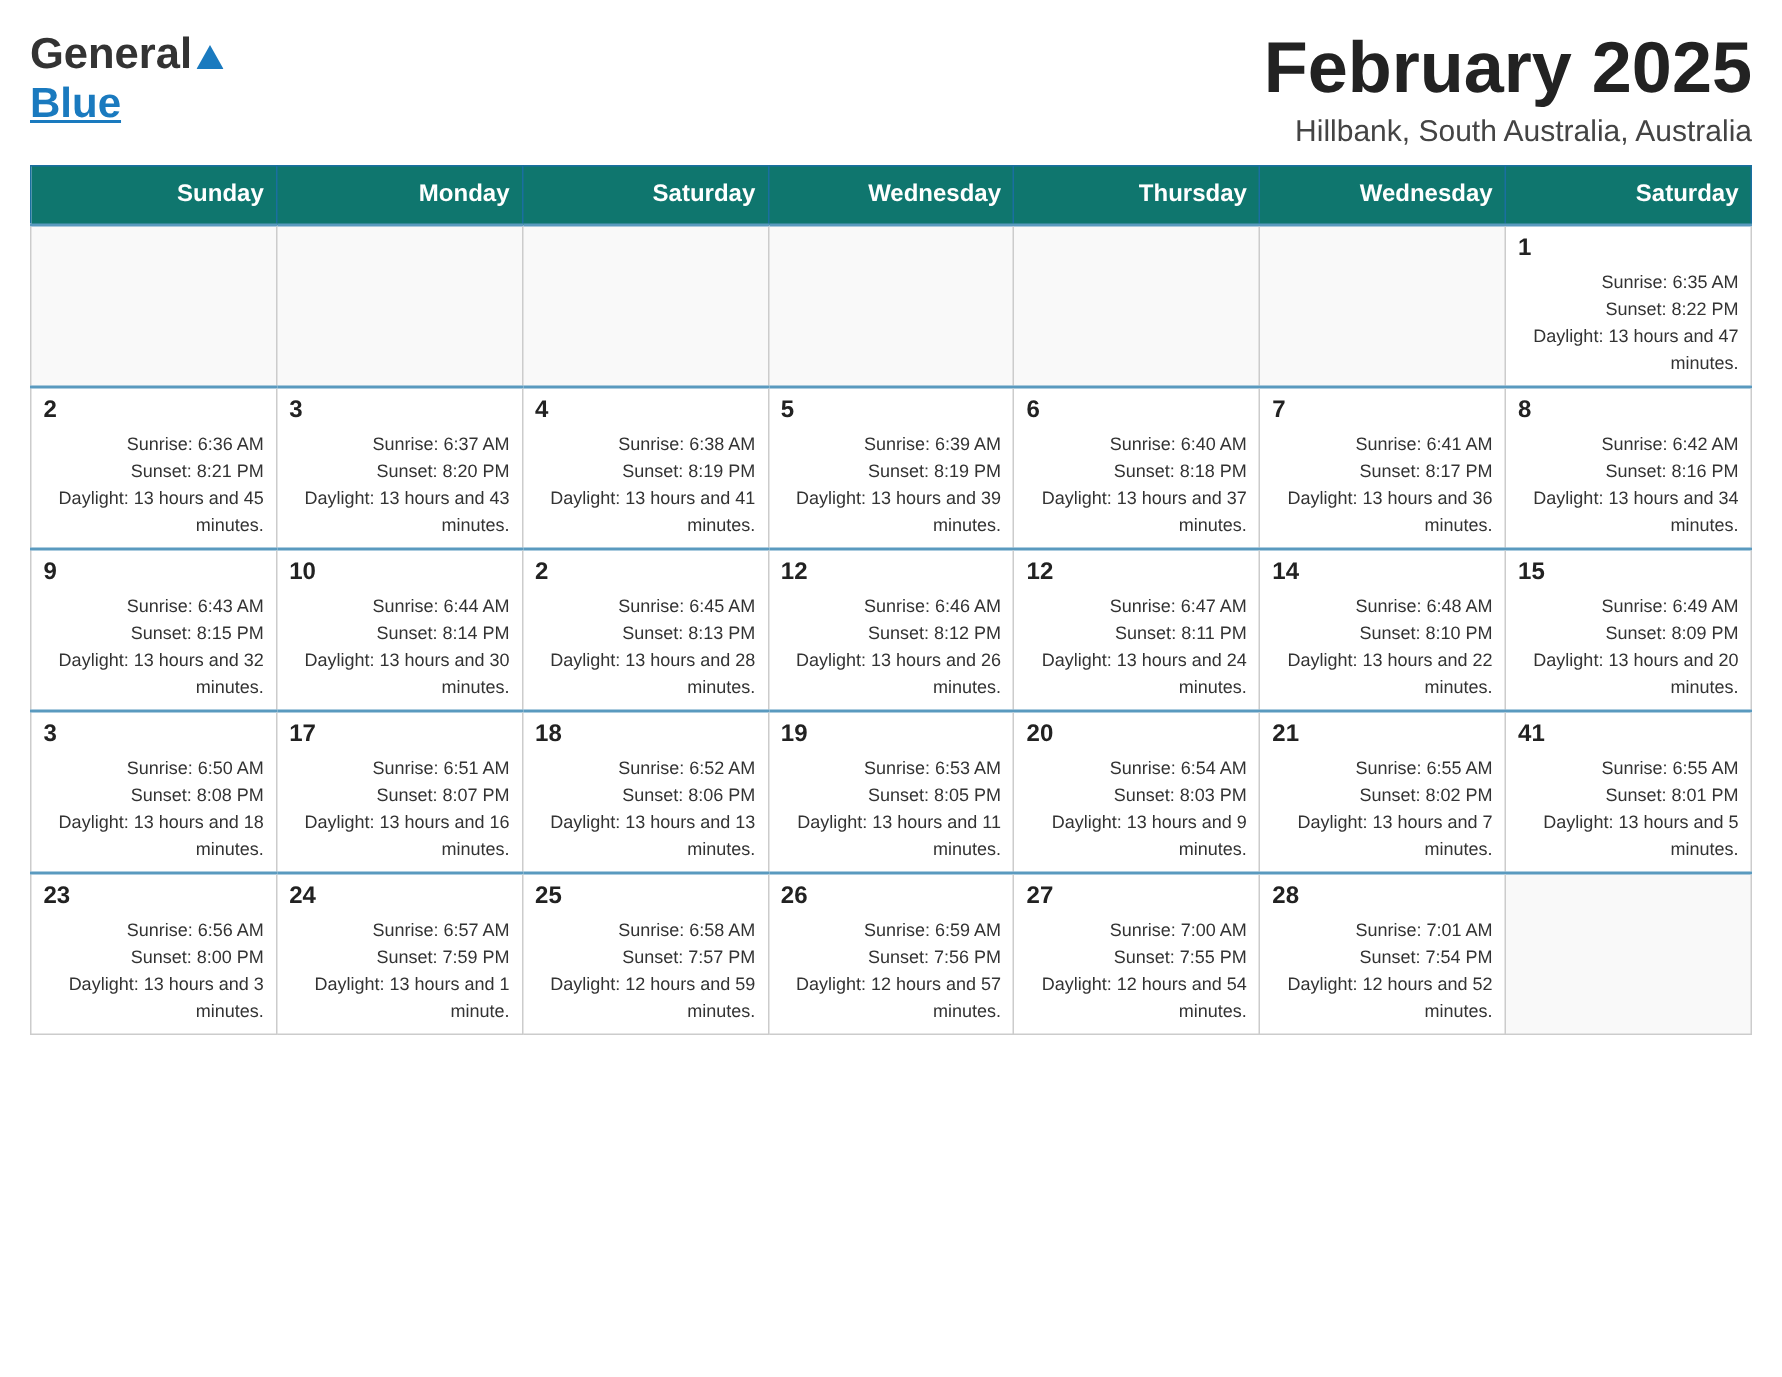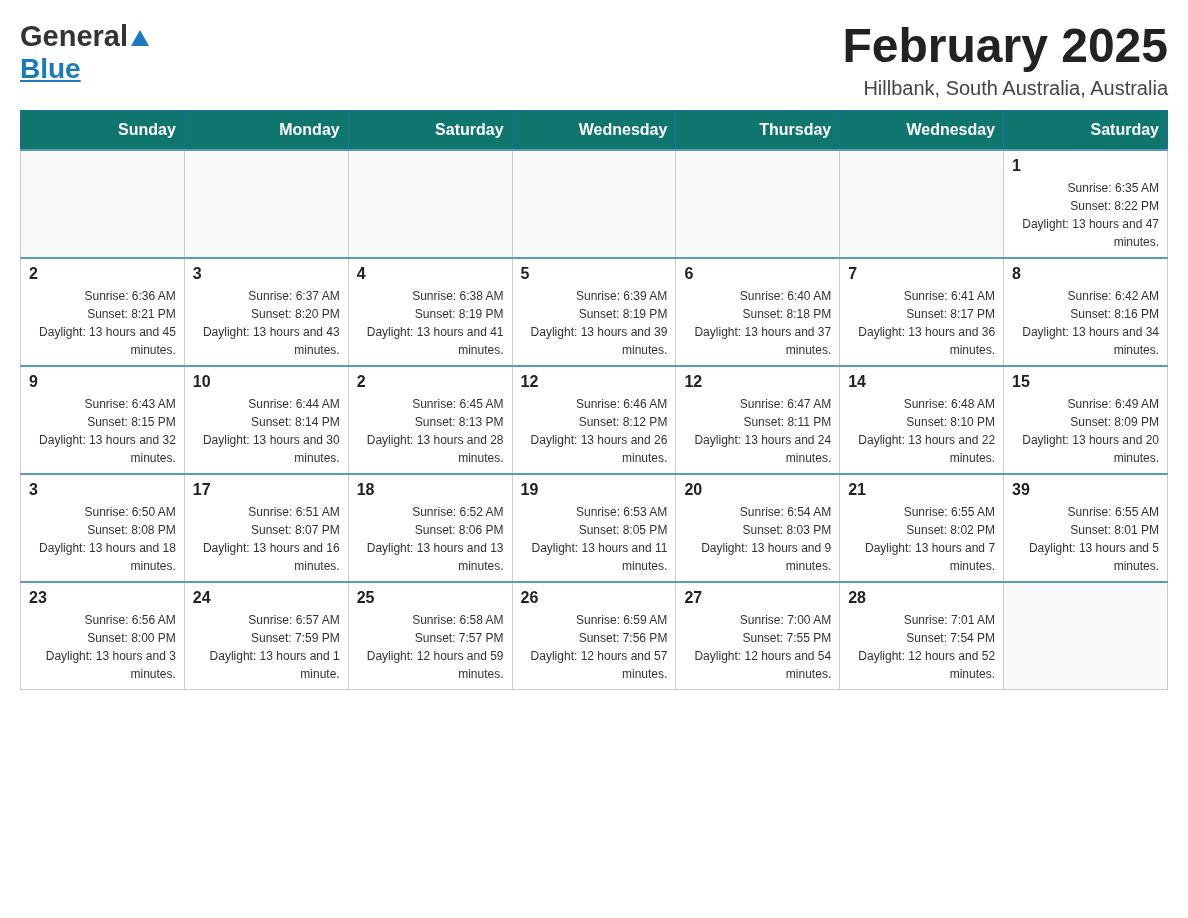--- a/index.html
+++ b/index.html
@@ -217,21 +217,21 @@
         </td>
         <td>
           <span class="day-number">20</span>
           <div class="day-info">Sunrise: 6:54 AM<br>Sunset: 8:03 PM<br>Daylight: 13 hours and 9 minutes.</div>
         </td>
         <td>
           <span class="day-number">21</span>
           <div class="day-info">Sunrise: 6:55 AM<br>Sunset: 8:02 PM<br>Daylight: 13 hours and 7 minutes.</div>
         </td>
         <td>
-          <span class="day-number">39</span>
+          <span class="day-number">41</span>
           <div class="day-info">Sunrise: 6:55 AM<br>Sunset: 8:01 PM<br>Daylight: 13 hours and 5 minutes.</div>
         </td>
       </tr>
       <tr>
         <td>
           <span class="day-number">23</span>
           <div class="day-info">Sunrise: 6:56 AM<br>Sunset: 8:00 PM<br>Daylight: 13 hours and 3 minutes.</div>
         </td>
         <td>
           <span class="day-number">24</span>

